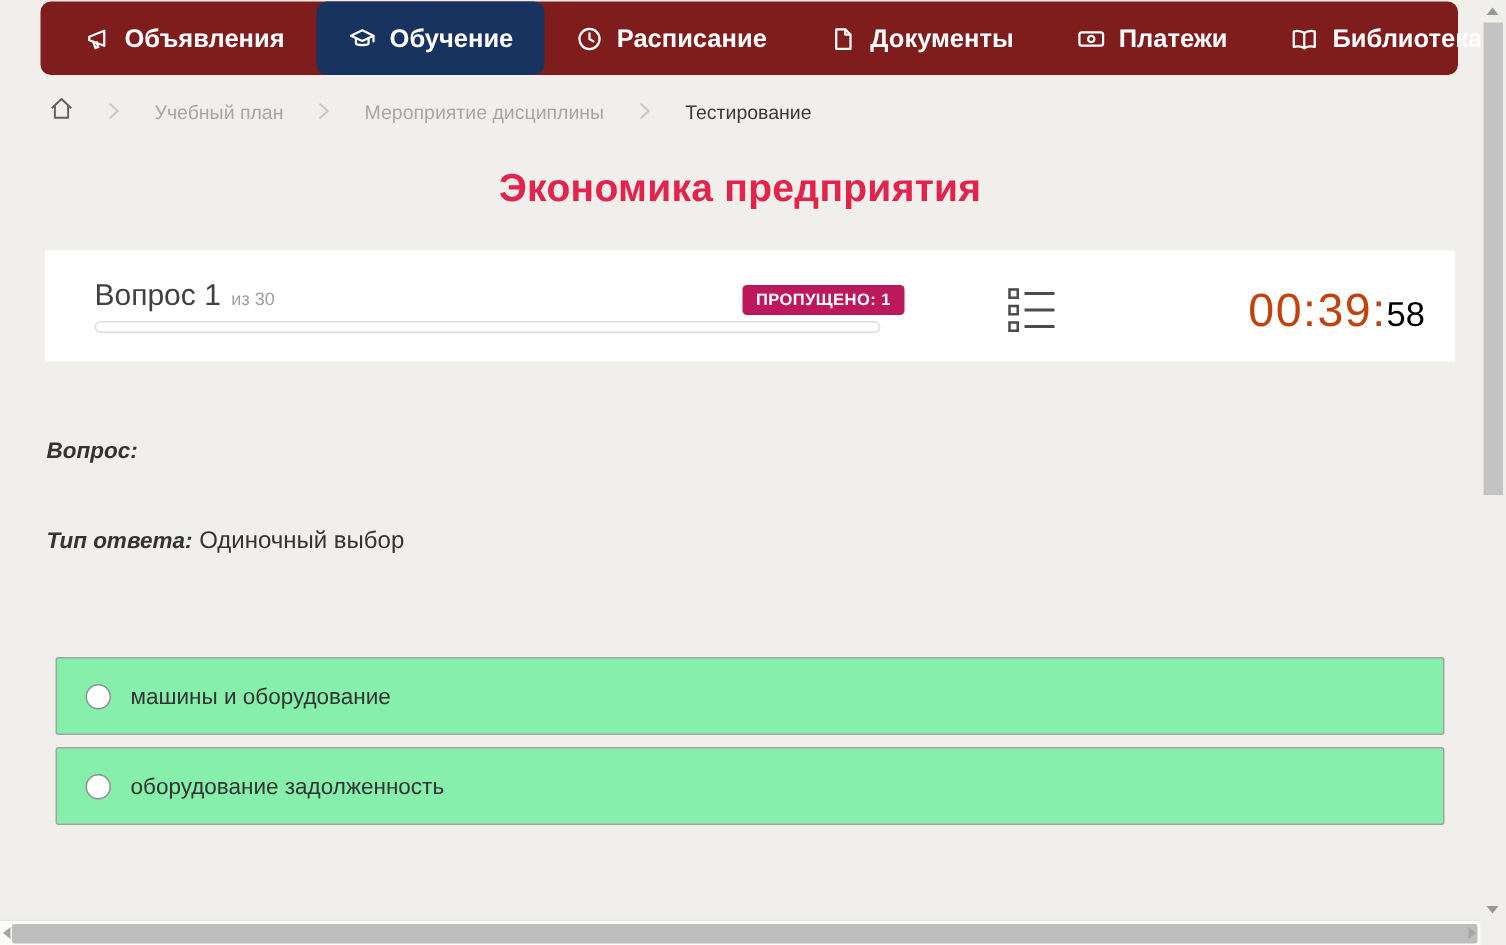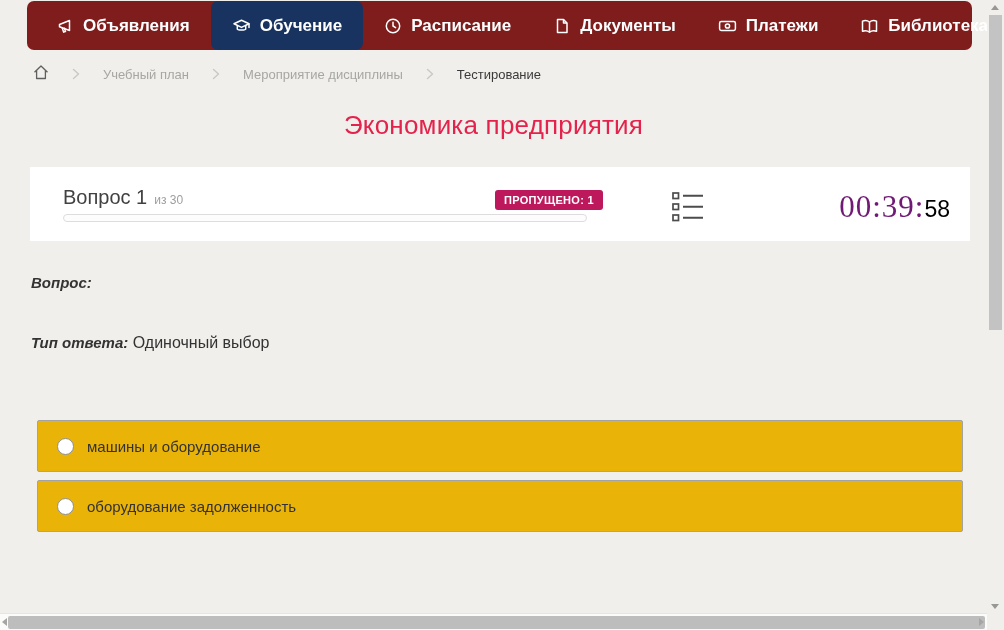--- a/index.html
+++ b/index.html
@@ -33,21 +33,21 @@
     display:flex; align-items:center; gap:23px;
     font-size:13px;
   }
   .crumb-link { color:#a6a6a4; cursor:pointer; }
   .crumb-current { color:#3a3a3a; }
   .crumb-sep { display:flex; align-items:center; }
 
   
   .page-title {
     margin-top:26px; text-align:center;
-    font-size:26px; line-height:31px; font-weight:normal; color:#e3234c;
+    font-size:26px; line-height:31px; font-weight:bold; color:#e3234c;
     letter-spacing:.2px;
   }
 
   
   .q-card {
     position:relative;
     margin:26px 17px 0 30px; height:74px;
     background:#ffffff;
   }
   .q-title { position:absolute; left:33px; top:19px; font-size:20px; color:#414141; white-space:nowrap; }
@@ -57,35 +57,35 @@
     background:#be185d; color:#fff; font-size:11px; font-weight:bold;
     padding:4px 9px; border-radius:3px; letter-spacing:.3px; white-space:nowrap;
   }
   .q-progress {
     position:absolute; left:33px; top:47px; width:524px; height:8px;
     background:#fdfdfd; border:1px solid #dddddd; border-radius:4px;
   }
   .q-progress-fill { height:100%; width:0%; background:#e3234c; border-radius:4px; }
   .q-list-btn { position:absolute; left:642px; top:24px; width:32px; height:32px; cursor:pointer; }
   .q-timer { position:absolute; right:20px; top:22px; white-space:nowrap; }
-  .q-timer-main { font-size:31px; font-weight:300; color:#701a75; letter-spacing:1px;font-family:Liberation Serif, serif; }
+  .q-timer-main { font-size:31px; font-weight:300; color:#c2410c; letter-spacing:1px; }
   .q-timer-sec { font-size:23px; font-weight:300; color:#000000; }
 
   
-  .q-body { margin:32px 31px 0; font-size:16px; }
+  .q-body { margin:50px 31px 0; font-size:16px; }
   .q-prompt-label { font-size:15px; font-weight:bold; font-style:italic; color:#333; line-height:19px; }
   .q-prompt-text { margin-top:6px; line-height:21px; color:#333; }
   .q-answer-type { margin-top:40px; line-height:21px; }
   .q-answer-type b { font-size:15px; font-style:italic; }
 
   
   .options { margin:67px 24px 0 37px; }
   .option {
     height:52px; margin-bottom:8px;
-    background:#eab308; border:1px solid #a3a3a3; border-radius:2px;
+    background:#86efac; border:1px solid #a3a3a3; border-radius:2px;
     display:flex; align-items:center; padding-left:19px; gap:13px;
     cursor:pointer;
   }
   .radio {
     width:17px; height:17px; flex:0 0 17px;
     border:1px solid #8f8f8f; border-radius:50%; background:#fff;
   }
   .option-label { font-size:15px; color:#333; }
 
   

